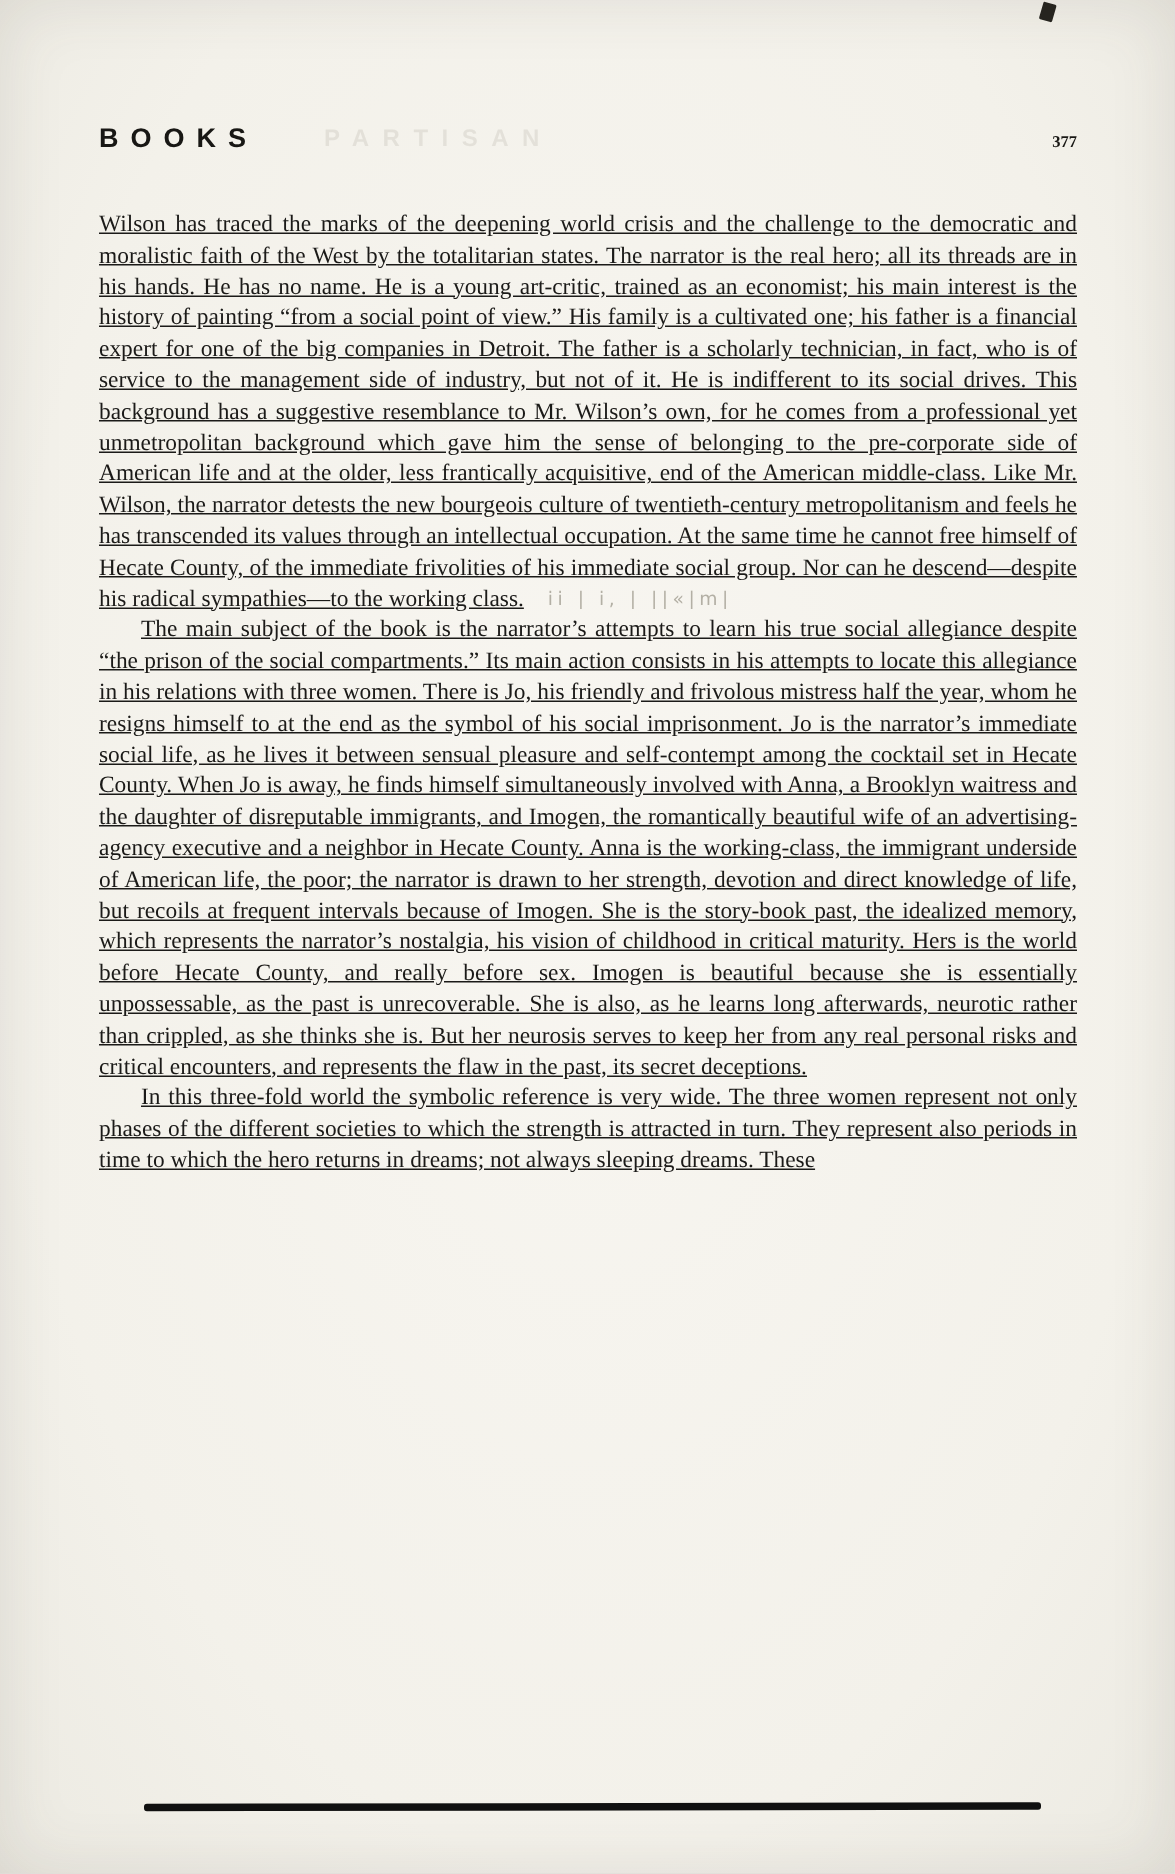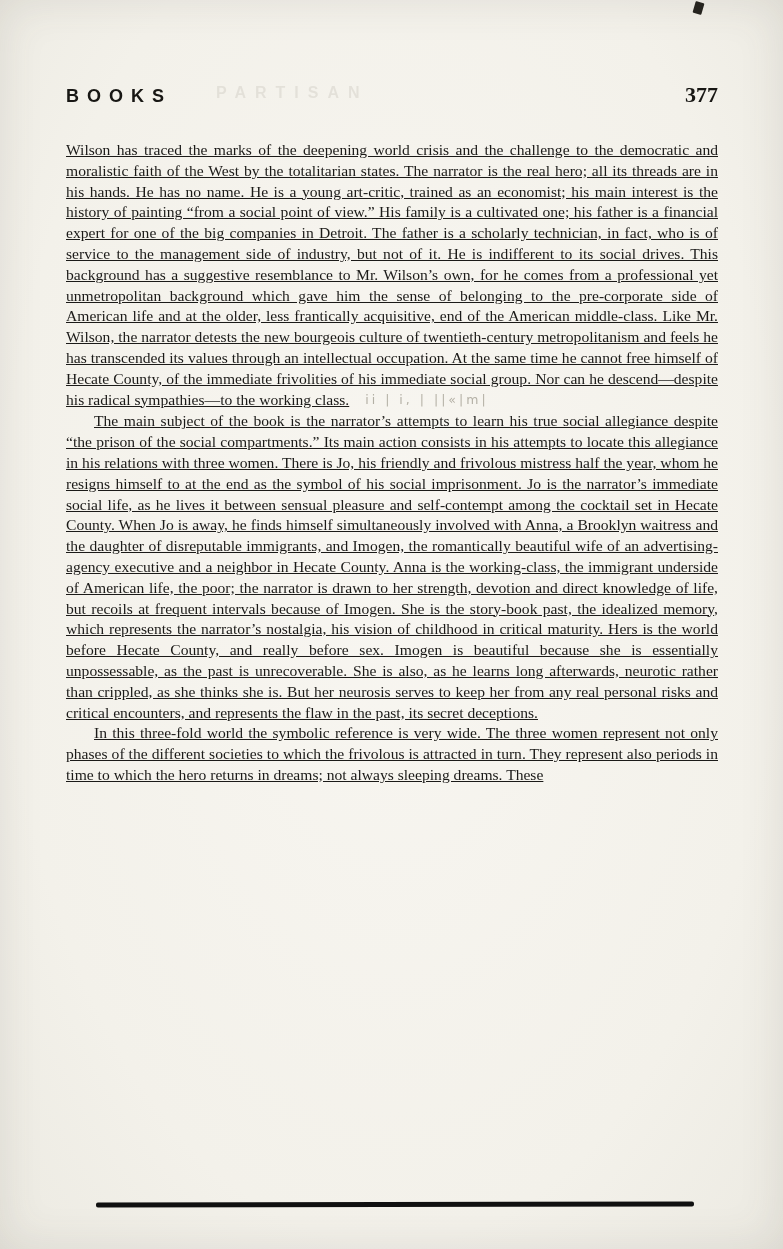--- a/index.html
+++ b/index.html
@@ -36,21 +36,21 @@
   .section-title {
     font-family: "Liberation Sans", sans-serif;
     font-weight: bold;
     font-size: 18px;
     letter-spacing: 8px;
     color: #181714;
   }
   .page-number {
     font-family: "Liberation Serif", serif;
     font-weight: bold;
-    font-size: 22px;
+    font-size: 11px;
     color: #181714;
   }
   .ghost {
     position: absolute;
     left: 150px;
     top: 2px;
     font-family: "Liberation Sans", sans-serif;
     font-weight: bold;
     font-size: 16px;
     letter-spacing: 9px;
@@ -112,21 +112,21 @@
 
     <header class="page-header">
       <span class="ghost">PARTISAN</span>
       <span class="section-title">BOOKS</span>
       <span class="page-number">377</span>
     </header>
 
     <main class="body-text">
       <p><span>Wilson has traced the marks of the deepening world crisis and the challenge to the democratic and moralistic faith of the West by the totalitarian states. The narrator is the real hero; all its threads are in his hands. He has no name. He is a young art-critic, trained as an economist; his main interest is the history of painting “from a social point of view.” His family is a cultivated one; his father is a financial expert for one of the big companies in Detroit. The father is a scholarly technician, in fact, who is of service to the management side of industry, but not of it. He is indifferent to its social drives. This background has a suggestive resemblance to Mr. Wilson’s own, for he comes from a professional yet unmetropolitan background which gave him the sense of belonging to the pre-corporate side of American life and at the older, less frantically acquisitive, end of the American middle-class. Like Mr. Wilson, the narrator detests the new bourgeois culture of twentieth-century metropolitanism and feels he has transcended its values through an intellectual occupation. At the same time he cannot free himself of Hecate County, of the immediate frivolities of his immediate social group. Nor can he descend—despite his radical sympathies—to the working class.</span><span class="pencil">ii | i, | ||«|m|</span></p>
       <p class="indent">The main subject of the book is the narrator’s attempts to learn his true social allegiance despite “the prison of the social compartments.” Its main action consists in his attempts to locate this allegiance in his relations with three women. There is Jo, his friendly and frivolous mistress half the year, whom he resigns himself to at the end as the symbol of his social imprisonment. Jo is the narrator’s immediate social life, as he lives it between sensual pleasure and self-contempt among the cocktail set in Hecate County. When Jo is away, he finds himself simultaneously involved with Anna, a Brooklyn waitress and the daughter of disreputable immigrants, and Imogen, the romantically beautiful wife of an advertising-agency executive and a neighbor in Hecate County. Anna is the working-class, the immigrant underside of American life, the poor; the narrator is drawn to her strength, devotion and direct knowledge of life, but recoils at frequent intervals because of Imogen. She is the story-book past, the idealized memory, which represents the narrator’s nostalgia, his vision of childhood in critical maturity. Hers is the world before Hecate County, and really before sex. Imogen is beautiful because she is essentially unpossessable, as the past is unrecoverable. She is also, as he learns long afterwards, neurotic rather than crippled, as she thinks she is. But her neurosis serves to keep her from any real personal risks and critical encounters, and represents the flaw in the past, its secret deceptions.</p>
-      <p class="indent">In this three-fold world the symbolic reference is very wide. The three women represent not only phases of the different societies to which the frivolous is attracted in turn. They represent also periods in time to which the hero returns in dreams; not always sleeping dreams. These</p>
+      <p class="indent">In this three-fold world the symbolic reference is very wide. The three women represent not only phases of the different societies to which the strength is attracted in turn. They represent also periods in time to which the hero returns in dreams; not always sleeping dreams. These</p>
     </main>
 
   </div>
 
   <div class="bottom-line"></div>
   <div class="corner-mark"></div>
 
 </div>
 
 </body></html>

